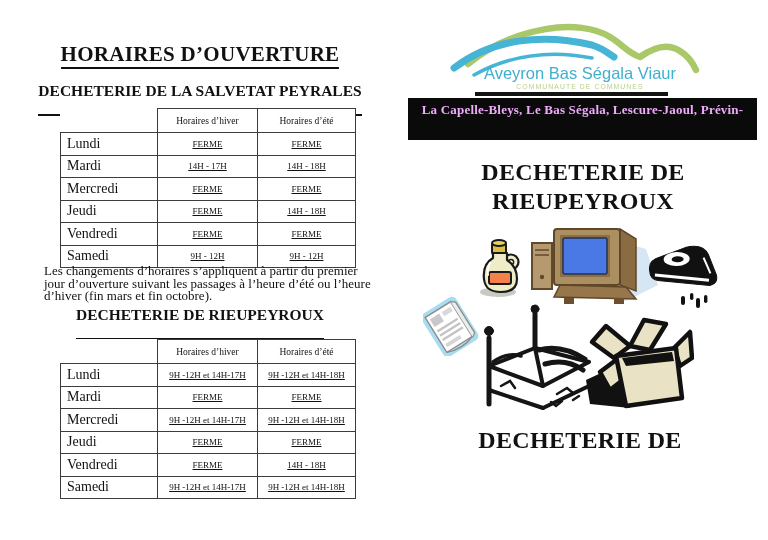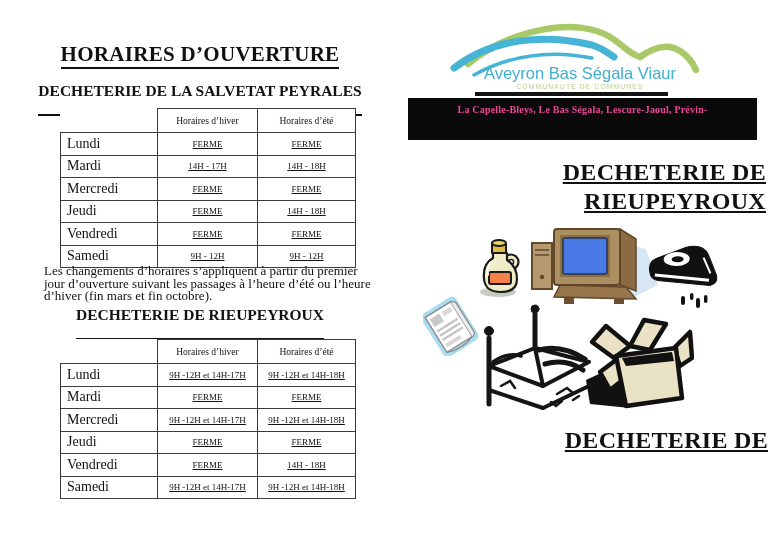--- a/index.html
+++ b/index.html
@@ -22,25 +22,25 @@
   table.sched th{height:21px;font-weight:normal;font-size:9.5px;text-align:center;}
   td.day{font-size:14px;padding-left:6px;height:19.5px;}
   td.val{font-size:9px;text-align:center;text-decoration:underline;}
   .t1{left:60px;top:108px;}
   .t2{left:60px;top:339px;}
   
   .note{left:44px;top:265px;width:336px;font-size:13px;line-height:12.5px;text-align:left;}
   
   .thinbar{left:475px;top:92px;width:193px;height:4px;background:#141414;}
   .banner{
-    left:408px;top:98px;width:349px;height:42px;background:#0a0a0a;color:#ec4899;
-    text-align:center;font-size:10px;font-weight:bold;line-height:17.5px;
+    left:408px;top:98px;width:349px;height:42px;background:#0a0a0a;color:#f0abfc;
+    text-align:center;font-size:13px;font-weight:bold;line-height:17.5px;
     box-sizing:border-box;padding-top:3px;letter-spacing:.2px;
   }
-  .rtitle{text-align:right;font-weight:bold;font-size:24px;line-height:29px;letter-spacing:.3px;text-decoration:underline;}
+  .rtitle{text-align:center;font-weight:bold;font-size:24px;line-height:29px;letter-spacing:.3px;}
   .rt1{left:400px;top:158px;width:366px;}
   .rt2{left:392px;top:426px;width:376px;}
 </style>
 </head>
 <body>
 
 <div class="abs h1"><span>HORAIRES D’OUVERTURE</span></div>
 <div class="abs h2 h2a"><span>DECHETERIE DE LA SALVETAT PEYRALES</span></div>
 
 <table class="abs sched t1">

